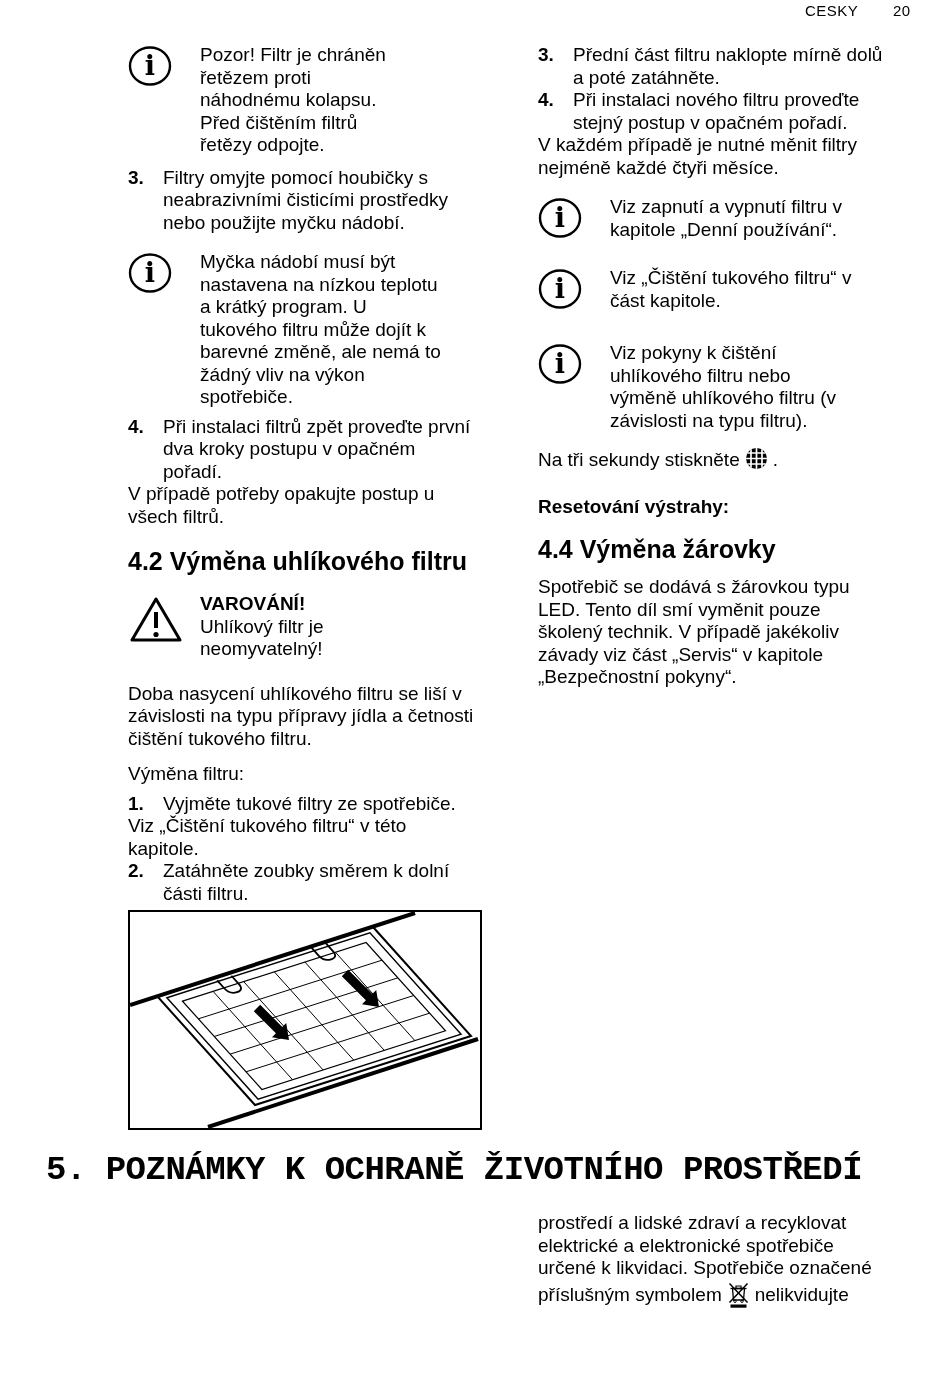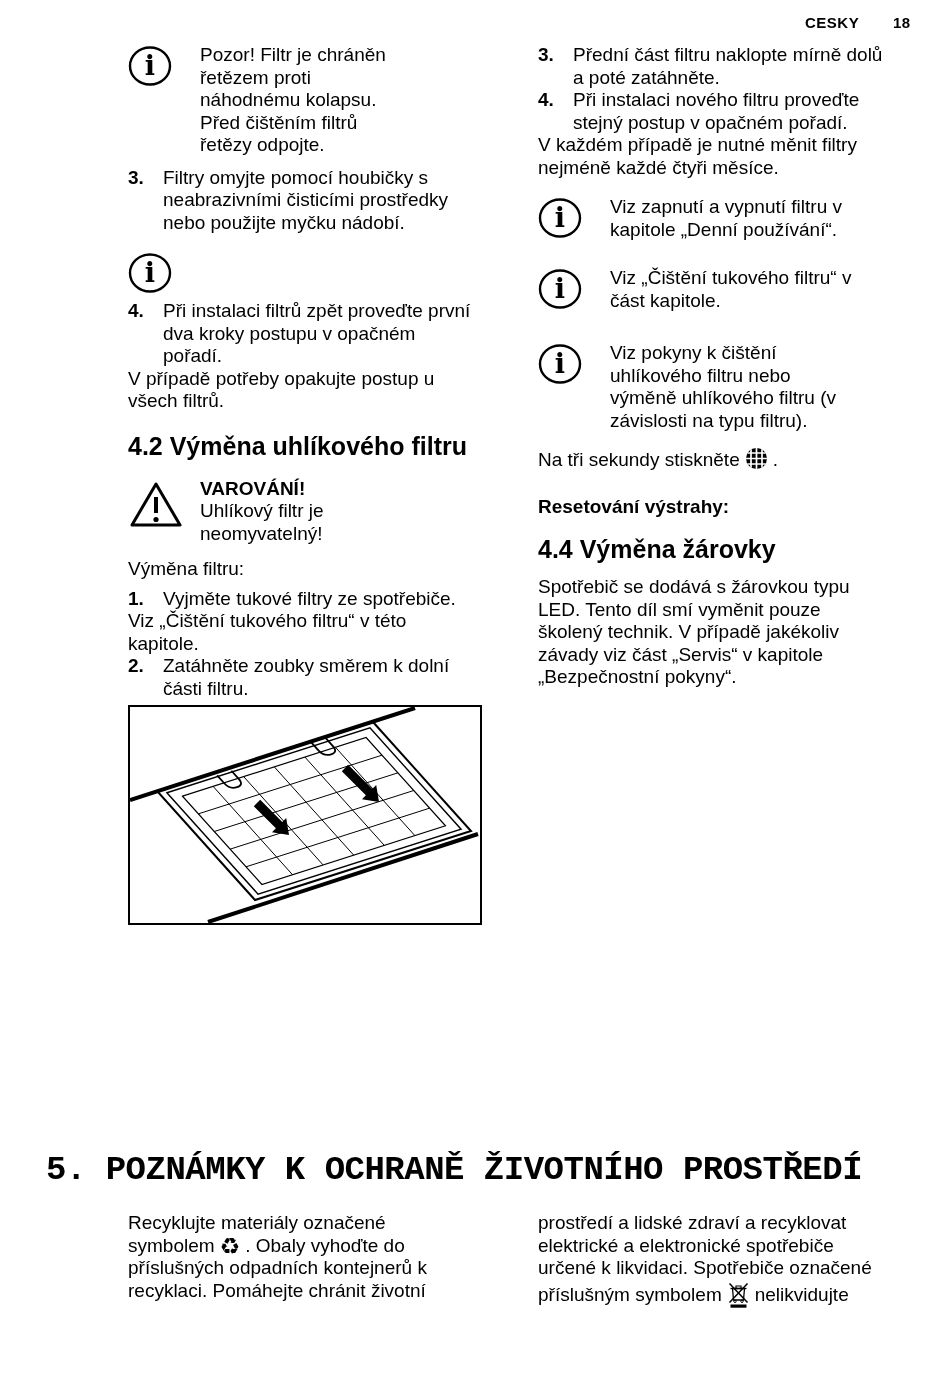--- a/index.html
+++ b/index.html
@@ -1,20 +1,20 @@
 <!DOCTYPE html>
 <html><head>
 <meta charset="utf-8">
 <style>
   html,body{margin:0;padding:0;background:#fff;}
   .page{
     position:relative;width:950px;height:1374px;background:#ffffff;
     font-family:"Liberation Sans",sans-serif;color:#000;overflow:hidden;
   }
-  .hdr{position:absolute;top:14px;font-size:15px;font-weight:bold;letter-spacing:.5px;}
+  .hdr{position:absolute;top:2px;font-size:15px;font-weight:normal;letter-spacing:.5px;}
   .hdr-title{left:805px;}
   .hdr-num{left:893px;}
 
   .col{position:absolute;top:44px;font-size:19px;line-height:22.5px;}
   .col-left{left:128px;width:384px;}
   .col-right{left:538px;width:382px;}
 
   .pre{white-space:pre-line;}
   .para{margin:0;}
 
@@ -49,21 +49,21 @@
 
   svg{display:block;}
   .inline-icon svg,.weee svg{display:inline-block;}
 </style>
 </head>
 <body>
 
 <div class="page">
 
   <div class="hdr hdr-title">CESKY</div>
-  <div class="hdr hdr-num">18</div>
+  <div class="hdr hdr-num">20</div>
 
   <div class="col col-left">
 
     <div class="callout">
       <span class="ic">
         <svg width="44" height="40" viewBox="0 0 44 40">
           <ellipse cx="22" cy="20" rx="20" ry="18.5" fill="none" stroke="#000" stroke-width="2.4"></ellipse>
           <text x="22" y="29" text-anchor="middle" font-family="DejaVu Serif,serif" font-weight="bold" font-size="27">i</text>
         </svg>
       </span>
@@ -81,20 +81,27 @@
 nebo použijte myčku nádobí.</div>
     </div>
 
     <div class="callout" style="margin-top:17px;">
       <span class="ic">
         <svg width="44" height="40" viewBox="0 0 44 40">
           <ellipse cx="22" cy="20" rx="20" ry="18.5" fill="none" stroke="#000" stroke-width="2.4"></ellipse>
           <text x="22" y="29" text-anchor="middle" font-family="DejaVu Serif,serif" font-weight="bold" font-size="27">i</text>
         </svg>
       </span>
+      <div class="ct pre">Myčka nádobí musí být
+nastavena na nízkou teplotu
+a krátký program. U
+tukového filtru může dojít k
+barevné změně, ale nemá to
+žádný vliv na výkon
+spotřebiče.</div>
     </div>
 
     <div class="li" style="margin-top:7px;">
       <span class="num">4.</span>
       <div class="li-text pre">Při instalaci filtrů zpět proveďte první
 dva kroky postupu v opačném
 pořadí.</div>
     </div>
 
     <p class="para pre">V případě potřeby opakujte postup u
@@ -110,20 +117,23 @@
           <circle cx="28" cy="39.5" r="2.6" fill="#000"></circle>
         </svg>
       </span>
       <div class="ct">
         <span class="bold">VAROVÁNÍ!</span>
         <div class="pre">Uhlíkový filtr je
 neomyvatelný!</div>
       </div>
     </div>
 
+    <p class="para pre" style="margin-top:22px;">Doba nasycení uhlíkového filtru se liší v
+závislosti na typu přípravy jídla a četnosti
+čištění tukového filtru.</p>
 
     <p class="para" style="margin-top:13px;">Výměna filtru:</p>
 
     <div class="li" style="margin-top:7px;">
       <span class="num">1.</span>
       <div class="li-text">Vyjměte tukové filtry ze spotřebiče.</div>
     </div>
     <p class="para pre">Viz „Čištění tukového filtru“ v této
 kapitole.</p>
 
@@ -233,24 +243,20 @@
 
     <p class="para pre" style="margin-top:13px;">Spotřebič se dodává s žárovkou typu
 LED. Tento díl smí vyměnit pouze
 školený technik. V případě jakékoliv
 závady viz část „Servis“ v kapitole
 „Bezpečnostní pokyny“.</p>
   </div>
 
   <h1 class="sec5-heading">5. POZNÁMKY K OCHRANĚ ŽIVOTNÍHO PROSTŘEDÍ</h1>
 
-  <div class="bottom bottom-left pre"><span>Recyklujte materiály označené
-symbolem</span><span class="recycle">♻</span><span>. Obaly vyhoďte do
-příslušných odpadních kontejnerů k
-recyklaci. Pomáhejte chránit životní</span></div>
 
   <div class="bottom bottom-right pre"><span>prostředí a lidské zdraví a recyklovat
 elektrické a elektronické spotřebiče
 určené k likvidaci. Spotřebiče označené
 příslušným symbolem</span><span class="weee inline-icon"><svg width="21" height="28" viewBox="0 0 21 28">
       <path d="M4.5 8.5 L16.5 8.5 L15.5 20 L5.5 20 Z" fill="none" stroke="#000" stroke-width="1.3"></path>
       <line x1="2.5" y1="8.5" x2="18.5" y2="8.5" stroke="#000" stroke-width="1.3"></line>
       <path d="M8 8.5 L8 6 L13 6 L13 8.5" fill="none" stroke="#000" stroke-width="1.2"></path>
       <circle cx="7" cy="21.3" r="1.2" fill="none" stroke="#000" stroke-width="1"></circle>
       <circle cx="14" cy="21.3" r="1.2" fill="none" stroke="#000" stroke-width="1"></circle>

